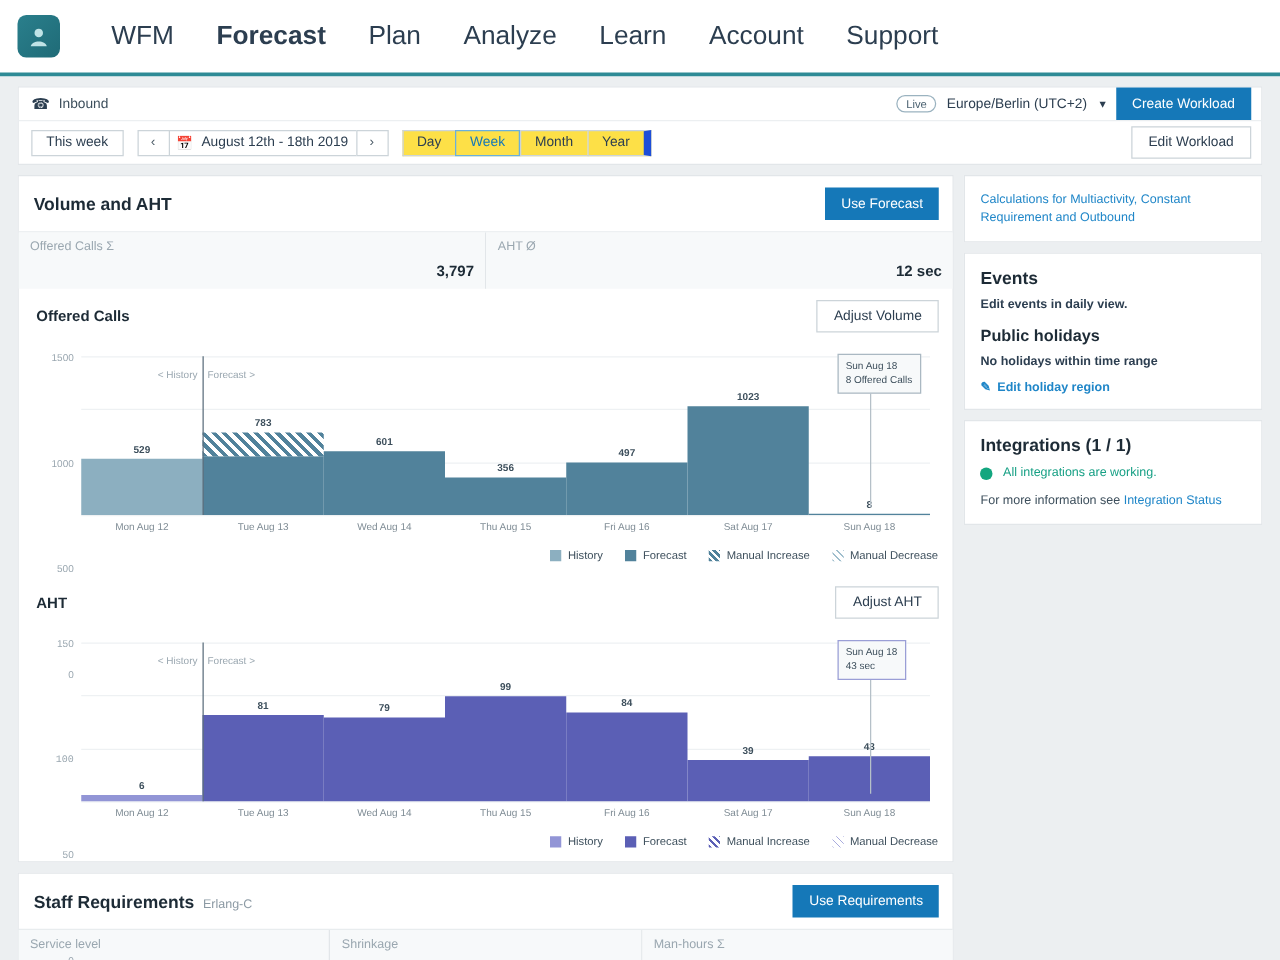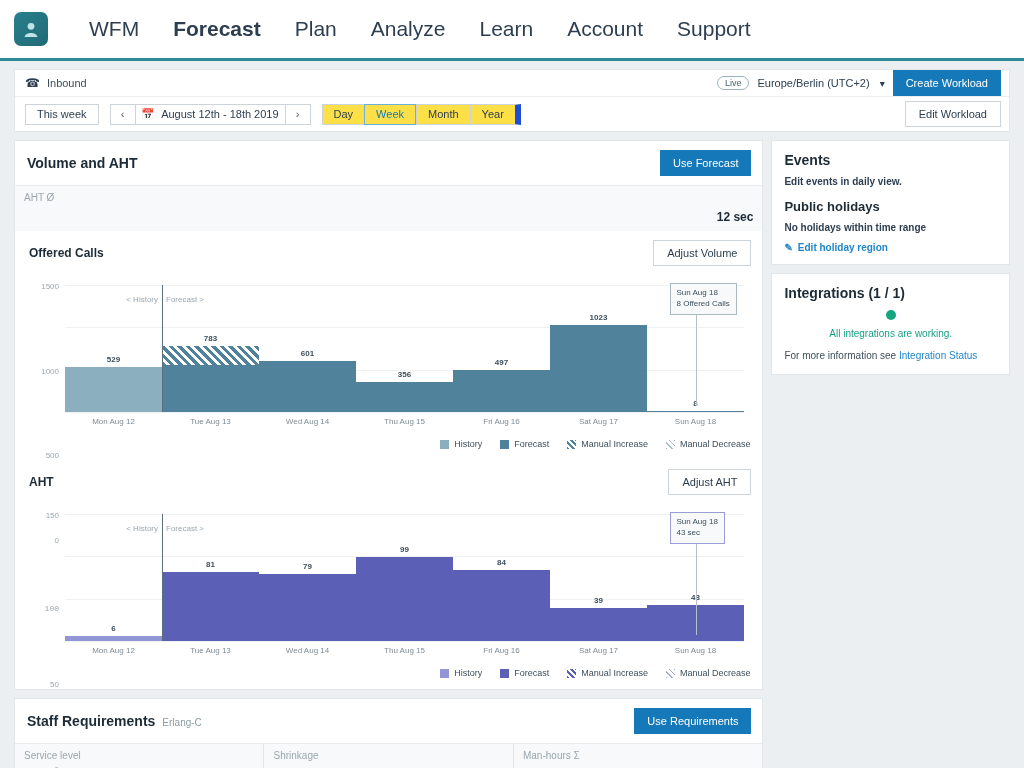--- a/index.html
+++ b/index.html
@@ -143,21 +143,21 @@
   .sw { width:9px; height:9px; display:inline-block; }
 
   
   .side-card { background:#fff; border:1px solid #e2e6e9; margin-bottom:8px; padding:11px 12px; }
   .side-link { color:#1f86c8; font-size:10px; line-height:1.5; cursor:pointer; }
   .side-h { font-size:14px; font-weight:bold; color:#1d2b36; margin:0 0 8px 0; }
   .side-h2 { font-size:13px; font-weight:bold; color:#1d2b36; margin:12px 0 8px 0; }
   .side-t { font-size:10px; font-weight:bold; color:#2c3e50; margin-bottom:4px; }
   .side-edit { color:#1f86c8; font-size:10px; font-weight:bold; cursor:pointer; margin-top:9px; display:flex; gap:5px; align-items:center;}
   .dot { width:10px; height:10px; border-radius:50%; background:#13a67f; display:inline-block; }
-  .integr-row { display:flex; align-items:center; gap:8px; margin:9px 0 9px 0;flex-direction:column; }
+  .integr-row { display:flex; align-items:center; gap:8px; margin:9px 0 9px 0; }
   .integr-txt { font-size:10px; color:#17a085; }
   .side-note { font-size:10px; color:#3d4f5c; }
 </style>
 </head>
 <body>
 
 <div class="topnav">
   <div class="logo">
     <svg width="20" height="20" viewBox="0 0 20 20">
       <circle cx="10" cy="7.3" r="3.4" fill="#bfe3e6"></circle>
@@ -215,20 +215,24 @@
 <div class="main">
 
   <div class="col-left">
 
     <div class="card">
       <div class="card-head">
         <div class="card-title">Volume and AHT</div>
         <button class="btn-primary">Use Forecast</button>
       </div>
       <div class="kpis">
+        <div class="kpi">
+          <div class="kpi-label">Offered Calls Σ</div>
+          <div class="kpi-value">3,797</div>
+        </div>
         <div class="kpi">
           <div class="kpi-label">AHT Ø</div>
           <div class="kpi-value">12 sec</div>
         </div>
       </div>
 
       <div class="chart-head">
         <div class="chart-title">Offered Calls</div>
         <button class="btn-white">Adjust Volume</button>
       </div>
@@ -389,20 +393,23 @@
         </div>
         <div class="kpi">
           <div class="kpi-label">Man-hours Σ</div>
 
         </div>
       </div>
     </div>
   </div>
 
   <div class="col-right">
+    <div class="side-card">
+      <div class="side-link">Calculations for Multiactivity, Constant Requirement and Outbound</div>
+    </div>
 
     <div class="side-card">
       <div class="side-h">Events</div>
       <div class="side-t">Edit events in daily view.</div>
       <div class="side-h2">Public holidays</div>
       <div class="side-t">No holidays within time range</div>
       <div class="side-edit">
         <span>✎</span>
         <span>Edit holiday region</span>
       </div>

